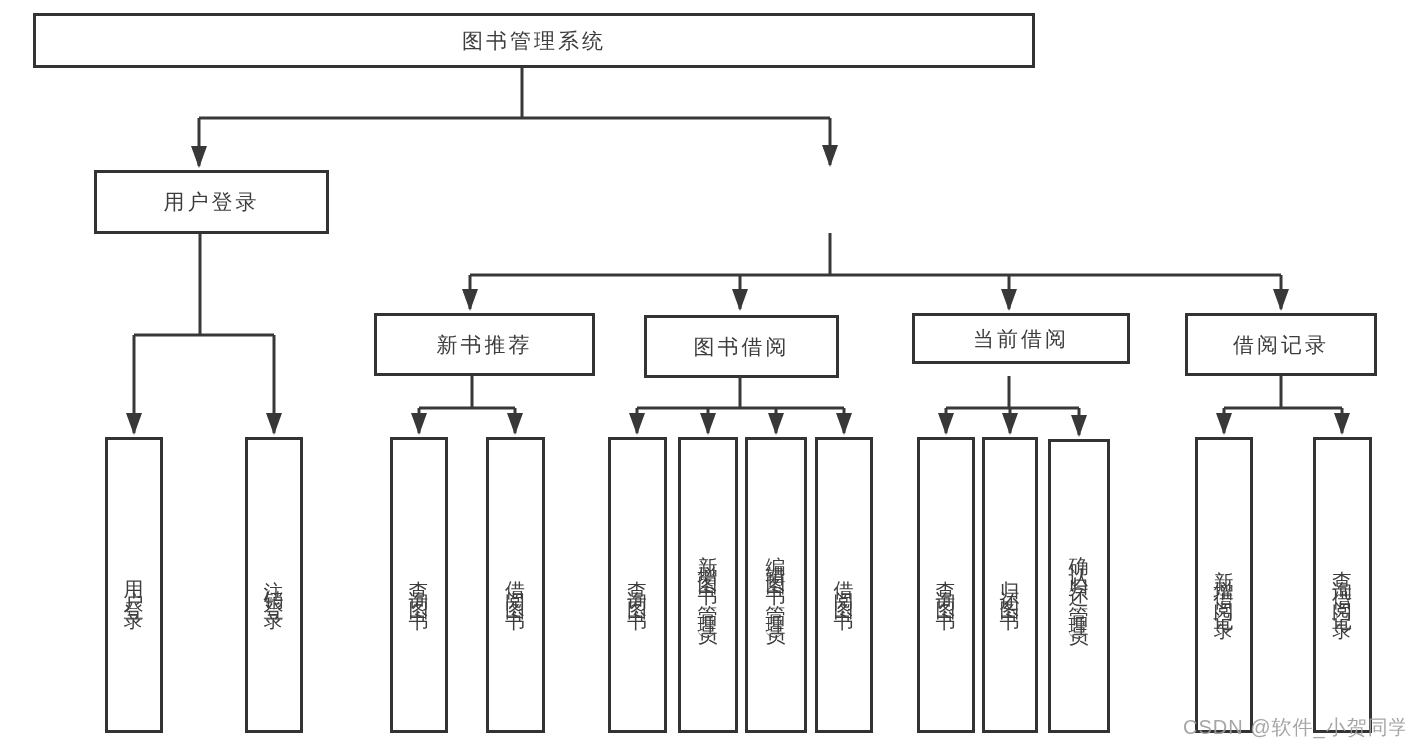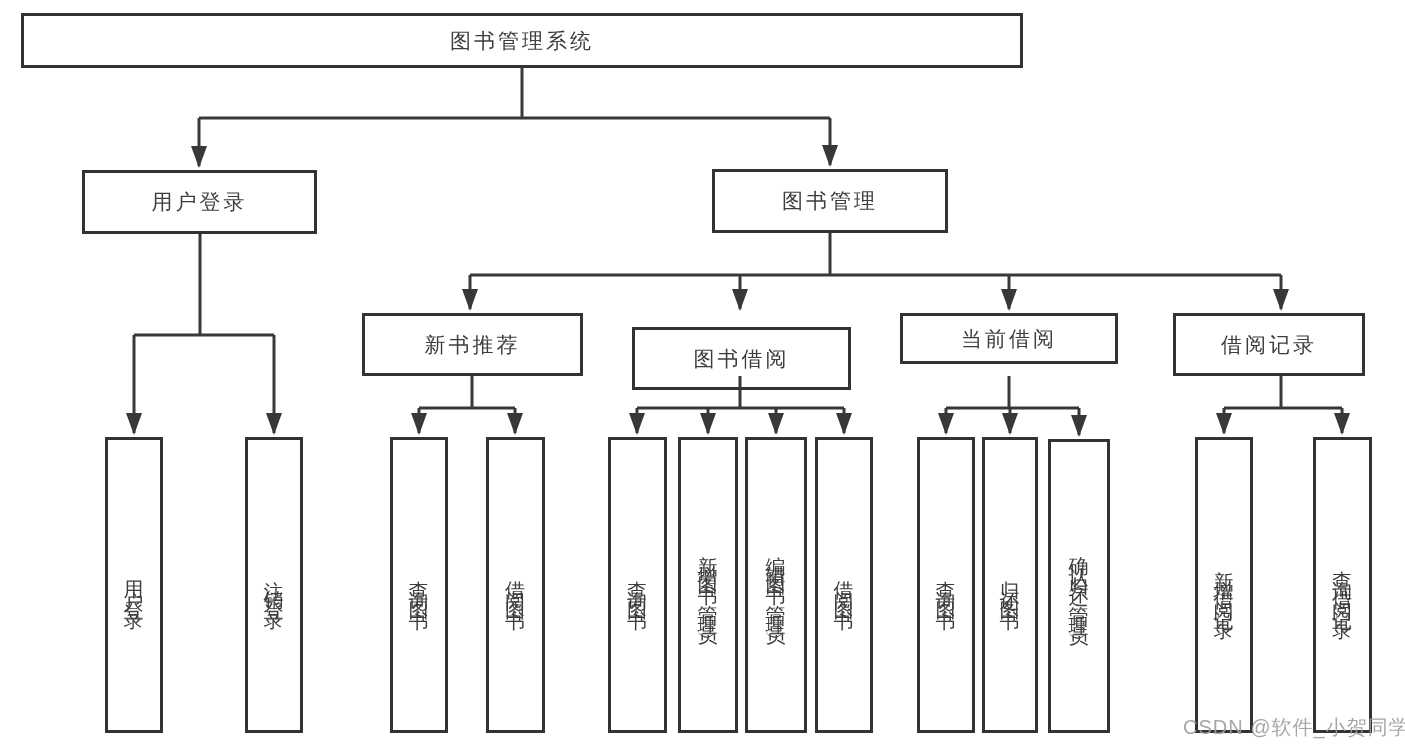--- a/index.html
+++ b/index.html
@@ -18,20 +18,21 @@
     background: #ffffff;
     color: #3d3d3d;
     display: flex;
     align-items: center;
     justify-content: center;
     z-index: 1;
   }
   .node.h {
     font-size: 21px;
     letter-spacing: 3px;
+    margin-left: 12px;
   }
   .node.v {
     font-size: 20px;
     writing-mode: vertical-rl;
     text-orientation: mixed;
     letter-spacing: 10px;
     line-height: 1;
   }
   svg.wires {
     position: absolute;
@@ -56,21 +57,21 @@
     color: rgba(158, 158, 158, 0.92);
     letter-spacing: 1px;
     white-space: nowrap;
   }
 
   
   #n-root            { left: 21px;   top: 13px;  width: 1002px; height: 55px; }
   #n-user-login      { left: 82px;   top: 170px; width: 235px;  height: 64px; }
   #n-book-mgmt       { left: 712px;  top: 169px; width: 236px;  height: 64px; }
   #n-new-book-rec    { left: 362px;  top: 313px; width: 221px;  height: 63px; }
-  #n-book-borrow     { left: 632px;  top: 327px; width: 219px;  height: 63px; font-family: Liberation Mono, monospace; }
+  #n-book-borrow     { left: 632px;  top: 315px; width: 195px;  height: 63px; font-family: Liberation Mono, monospace; }
   #n-current-borrow  { left: 900px;  top: 313px; width: 218px;  height: 51px; }
   #n-borrow-record   { left: 1173px; top: 313px; width: 192px;  height: 63px; }
 
   #n-leaf-user-login     { left: 105px;  top: 437px; width: 58px; height: 296px; }
   #n-leaf-logout         { left: 245px;  top: 437px; width: 58px; height: 296px; }
   #n-leaf-query-book-1   { left: 390px;  top: 437px; width: 58px; height: 296px; }
   #n-leaf-borrow-book-1  { left: 486px;  top: 437px; width: 59px; height: 296px; }
   #n-leaf-query-book-2   { left: 608px;  top: 437px; width: 59px; height: 296px; }
   #n-leaf-add-book       { left: 678px;  top: 437px; width: 60px; height: 296px; }
   #n-leaf-edit-book      { left: 745px;  top: 437px; width: 62px; height: 296px; }
@@ -82,21 +83,20 @@
   #n-leaf-query-record   { left: 1313px; top: 437px; width: 59px; height: 296px; }
 </style>
 </head>
 <body>
 
 <div class="canvas">
 
   <div class="node h" id="n-root">图书管理系统</div>
 
   <div class="node h" id="n-user-login">用户登录</div>
-  <div class="node h" id="n-book-mgmt">图书管理</div>
 
   <div class="node h" id="n-new-book-rec">新书推荐</div>
   <div class="node h" id="n-book-borrow">图书借阅</div>
   <div class="node h" id="n-current-borrow">当前借阅</div>
   <div class="node h" id="n-borrow-record">借阅记录</div>
 
   <div class="node v" id="n-leaf-user-login">用户登录</div>
   <div class="node v" id="n-leaf-logout">注销登录</div>
   <div class="node v" id="n-leaf-query-book-1">查询图书</div>
   <div class="node v" id="n-leaf-borrow-book-1">借阅图书</div>

